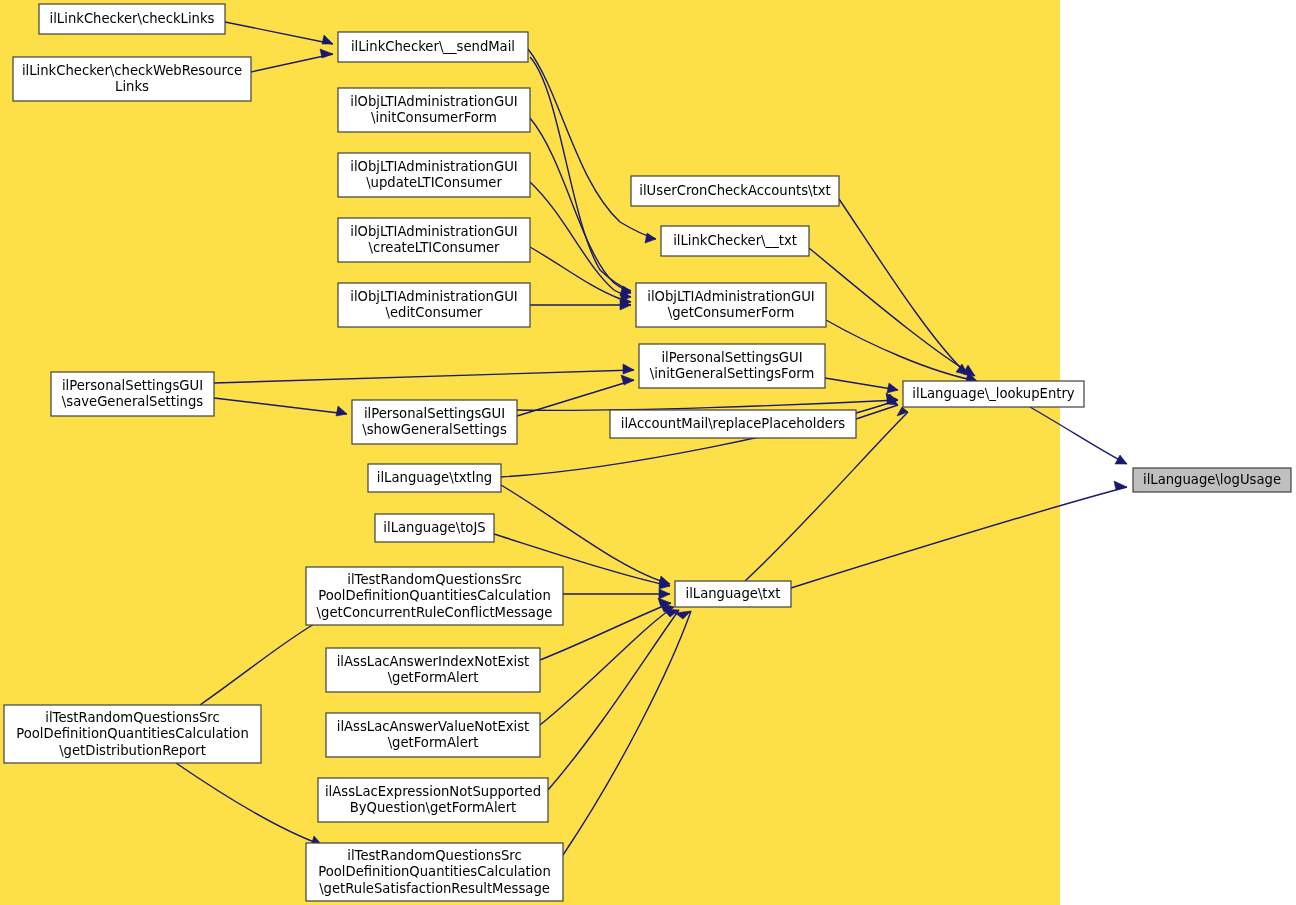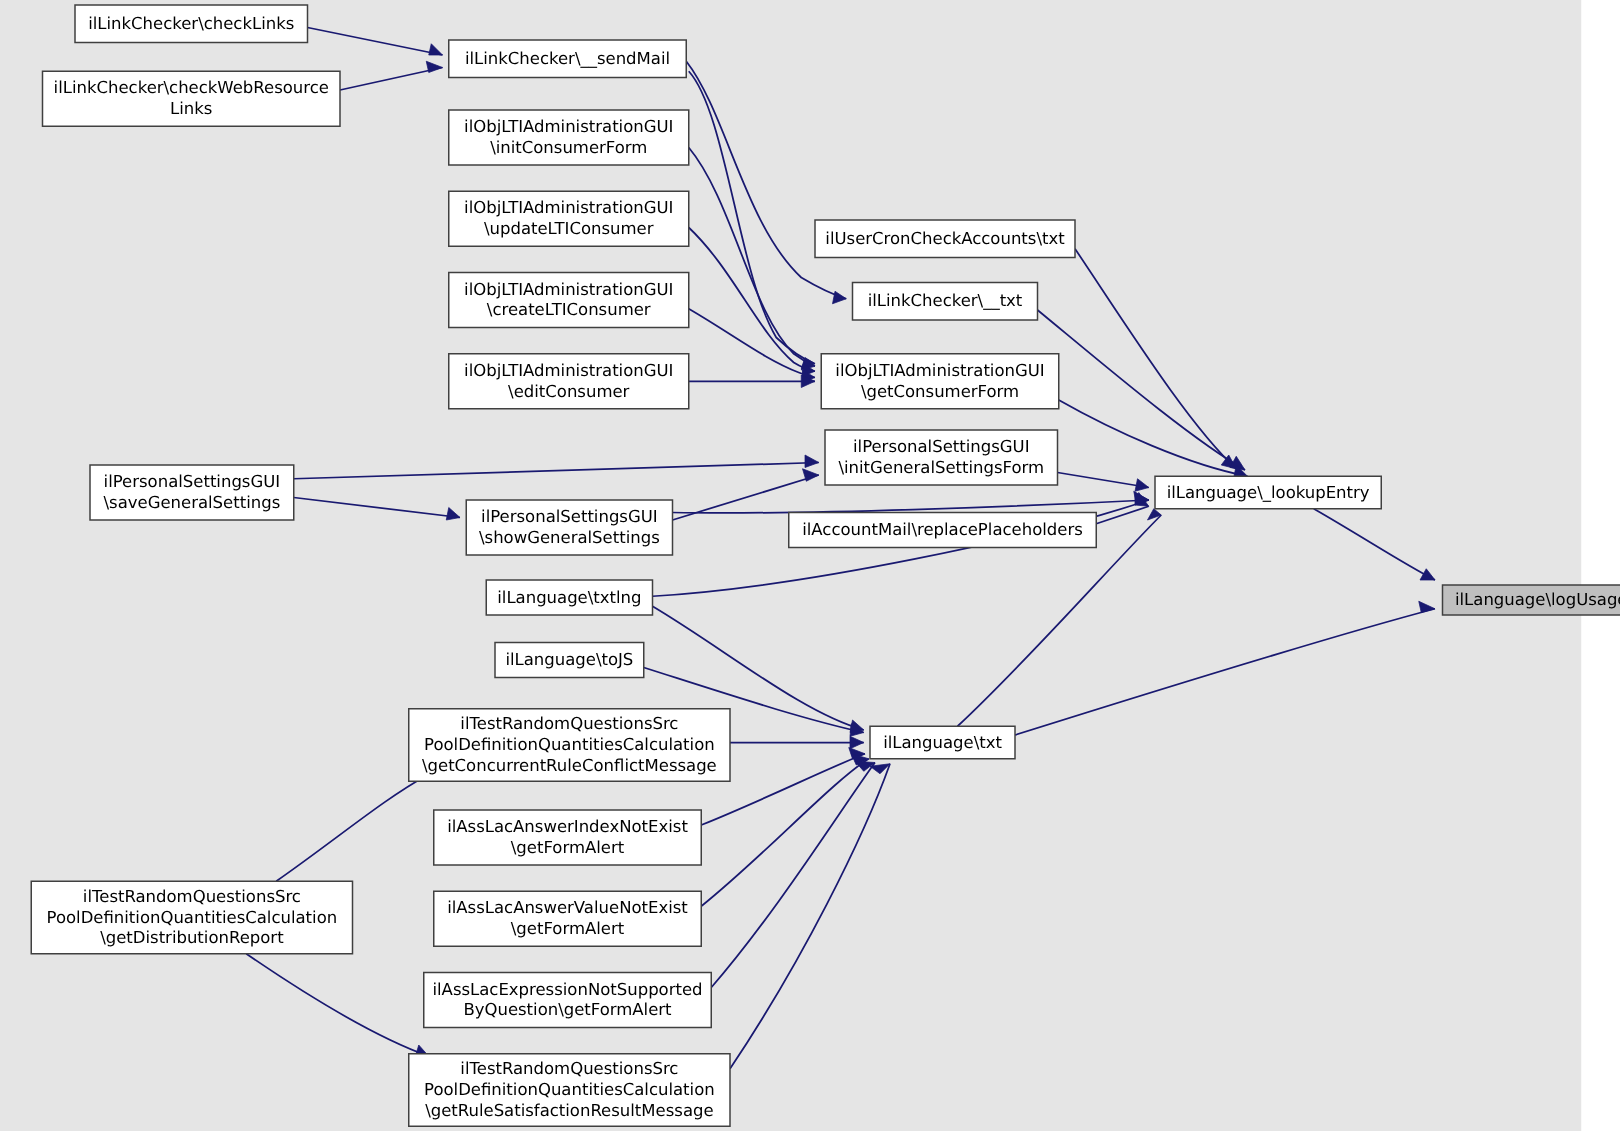--- a/index.html
+++ b/index.html
@@ -2,25 +2,24 @@
 <html><head>
 <meta charset="utf-8">
 <style>
   html, body {
     margin: 0;
     padding: 0;
     background: #ffffff;
   }
   #canvas-wrap {
     position: relative;
-    width: 1244px;
+    width: 1060px;
     height: 905px;
-    background: #e5e5e5;
+    background: #fde047;
     font-family: "DejaVu Sans", sans-serif;
-    padding-left: 21px;
   }
   svg#graph {
     display: block;
     width: 1296px;
     height: 905px;
   }
   .node-rect {
     fill: #ffffff;
     stroke: #404040;
     stroke-width: 1.2;

